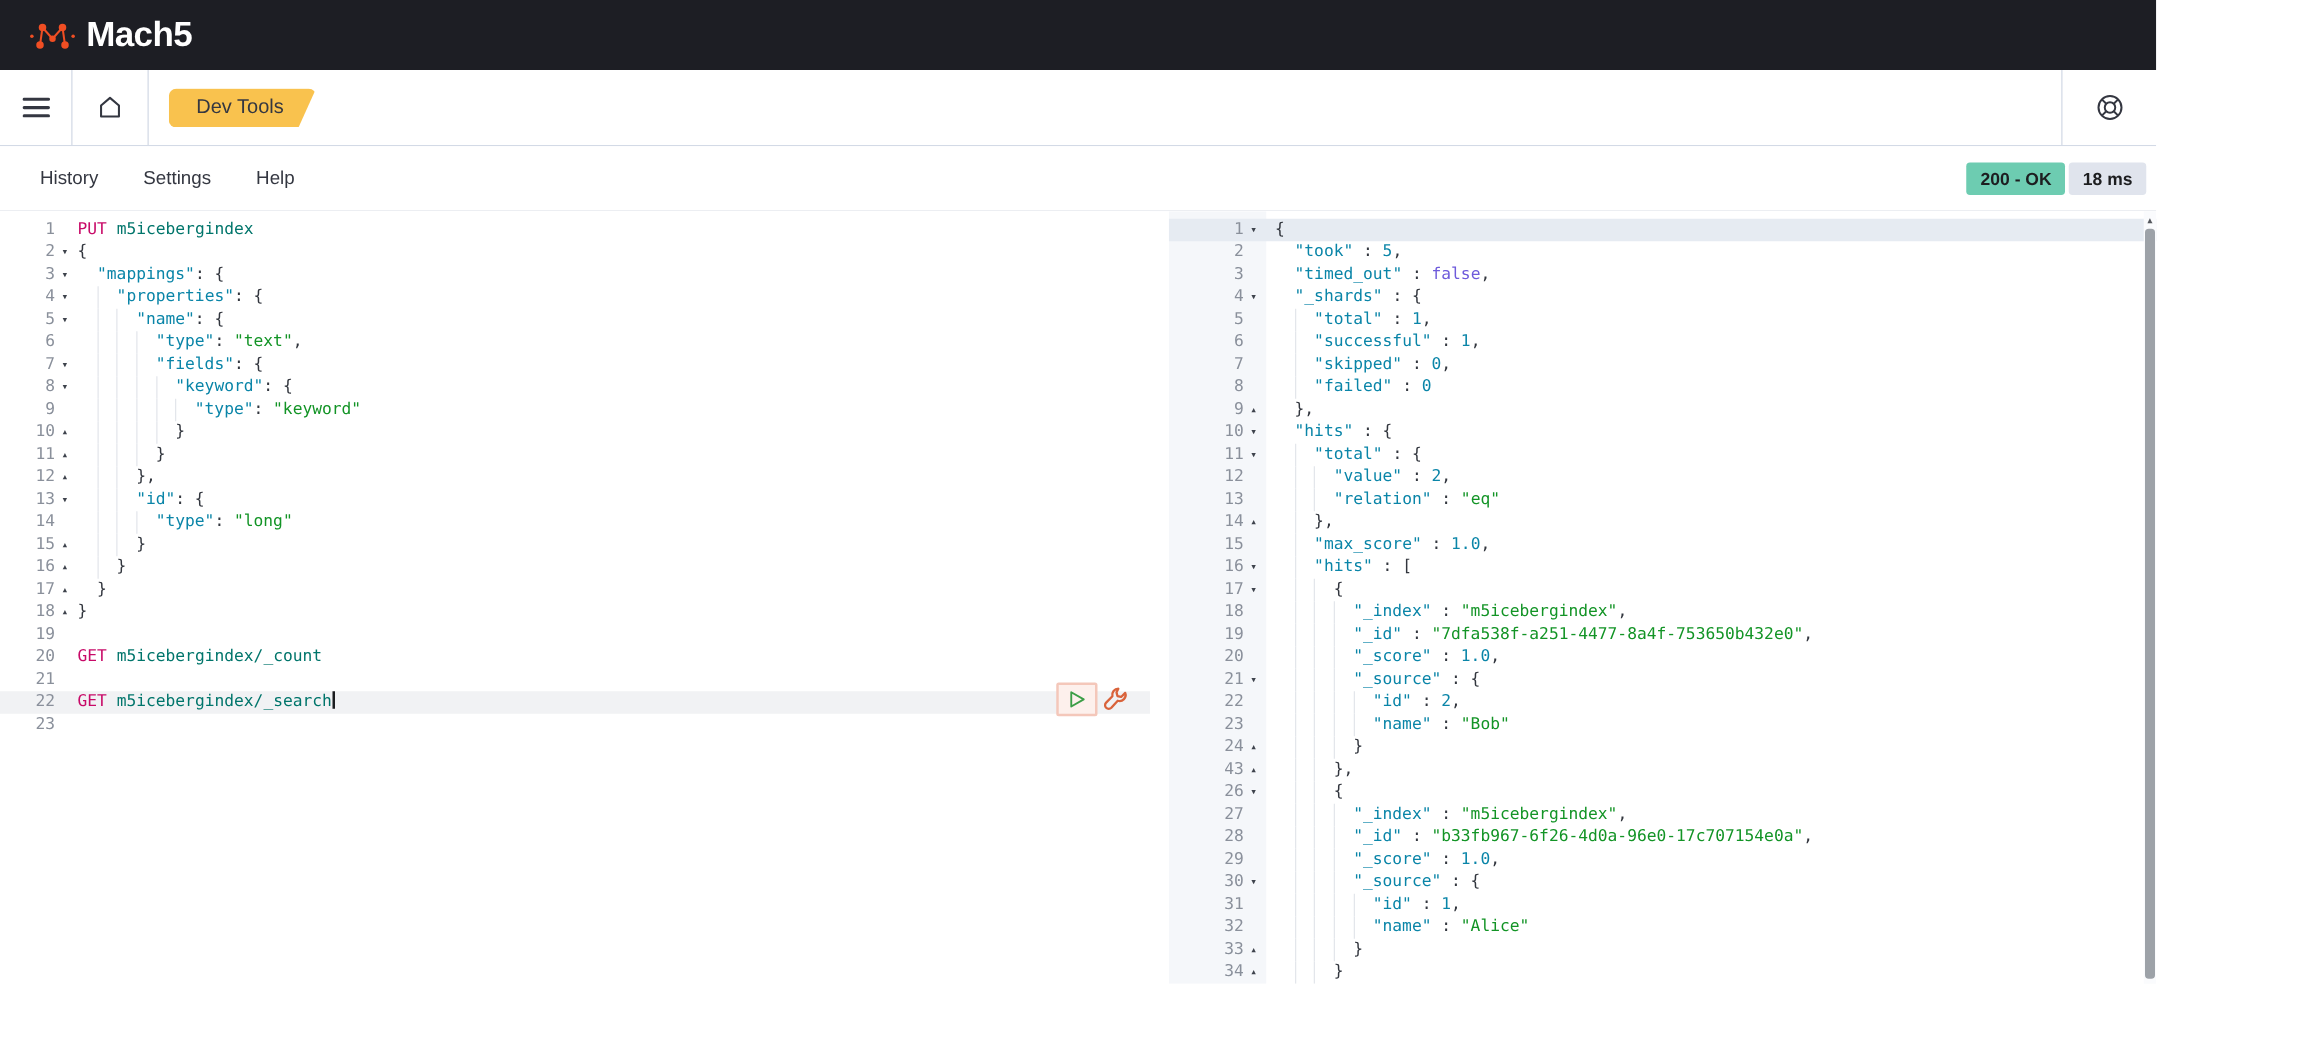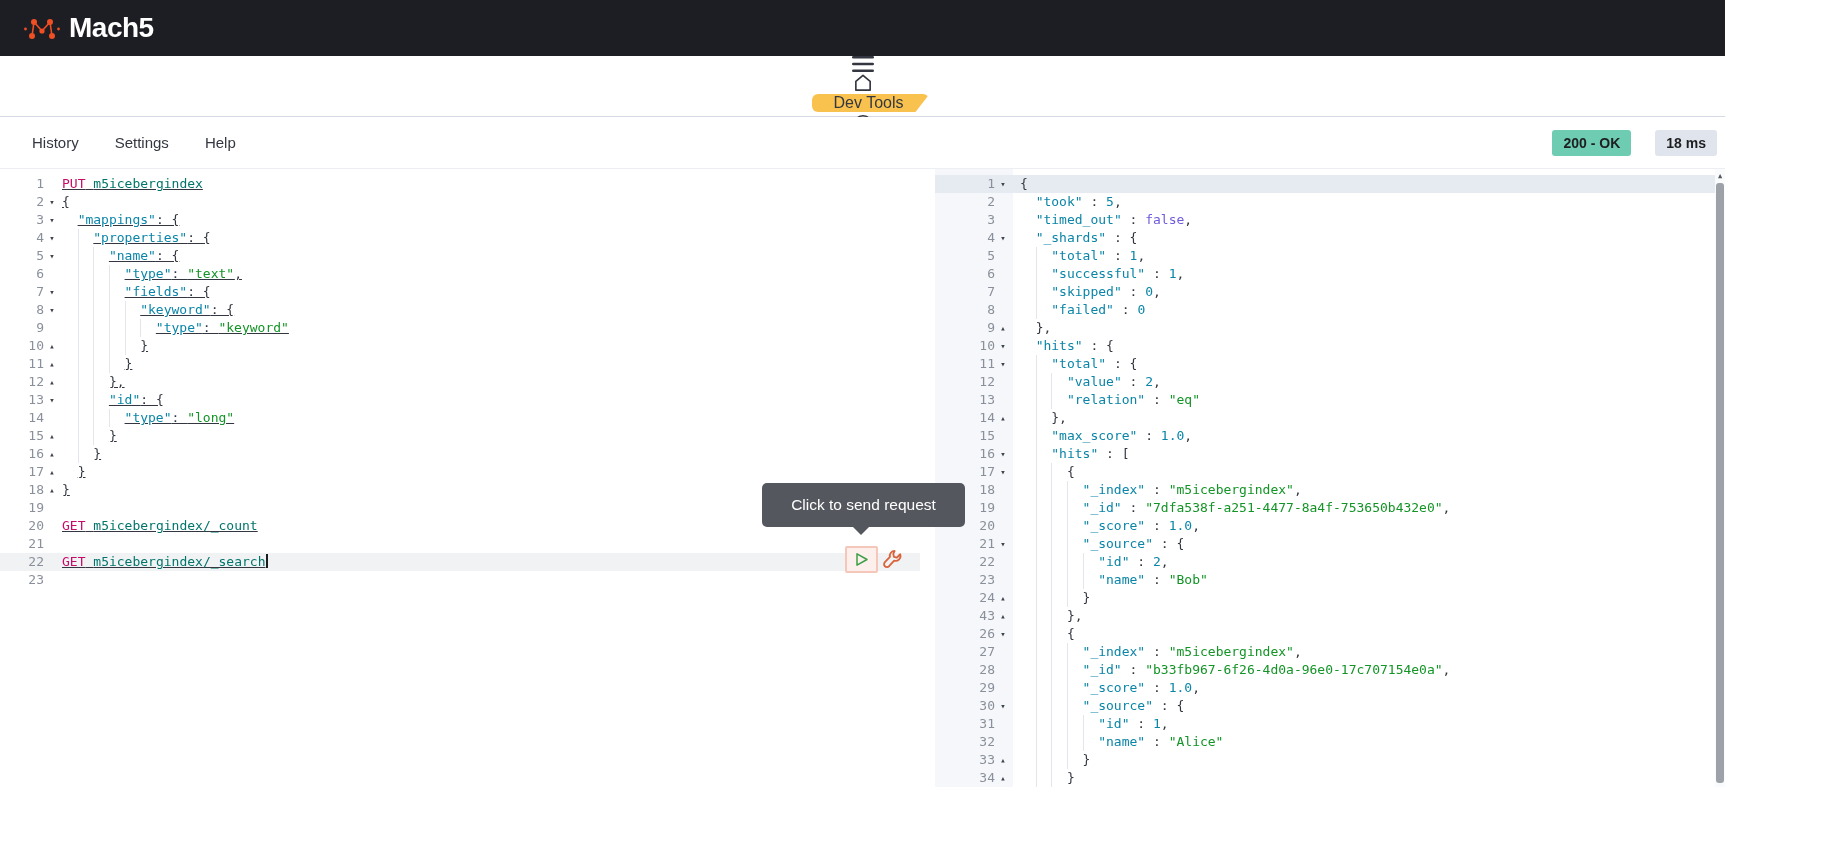--- a/index.html
+++ b/index.html
@@ -5,21 +5,21 @@
   html,body{margin:0;padding:0;background:#fff;}
   .app{position:relative;width:1725px;height:849px;overflow:hidden;
        font-family:"Liberation Sans",sans-serif;color:#343741;background:#fff;}
 
   
   .topbar{height:56px;background:#1D1E24;display:flex;align-items:center;padding-left:24px;box-sizing:border-box;}
   .logo{display:flex;align-items:center;gap:9px;}
   .brand{color:#fff;font-size:28px;font-weight:800;letter-spacing:-0.5px;}
 
   
-  .toolbar{height:60px;background:#fff;border-bottom:1px solid #D3DAE6;display:flex;align-items:center;flex-direction:column;}
+  .toolbar{height:60px;background:#fff;border-bottom:1px solid #D3DAE6;display:flex;align-items:center;}
   .tb-sect{height:100%;display:flex;align-items:center;justify-content:center;}
   .vdiv{width:1px;height:100%;background:#D3DAE6;}
   .icon-btn{background:none;border:none;cursor:pointer;display:flex;align-items:center;justify-content:center;padding:0;}
   .menu-sect{width:57px;}
   .home-sect{width:60px;}
   .help-sect{width:75px;margin-left:0;}
   .spacer{flex:1;}
   .devtools-badge{margin-left:16px;height:31px;display:flex;align-items:center;
      background:#F9C24E;color:#343741;font-size:16px;font-weight:500;
      padding:0 26px 0 22px;border-radius:6px;
@@ -28,21 +28,21 @@
   
   .tabrow{height:64px;position:relative;border-bottom:1px solid #E9EDF3;background:#fff;}
   .console-tab{position:absolute;left:0;top:0;height:64px;width:115px;box-sizing:border-box;
      display:flex;align-items:center;padding-left:18px;color:#E0603A;font-size:19px;cursor:pointer;}
   .console-tab::after{content:"";position:absolute;left:0;bottom:-1px;width:115px;height:4px;background:#E0603A;}
 
   
   .menurow{height:51px;display:flex;align-items:center;border-bottom:1px solid #ECEEF2;background:#fff;position:relative;}
   .menu-item{font-size:15px;color:#343741;margin-left:32px;cursor:pointer;}
   .menu-item + .menu-item{margin-left:36px;}
-  .badges{position:absolute;right:8px;top:0;height:100%;display:flex;align-items:center;gap:24px;}
+  .badges{position:absolute;right:8px;top:0;height:100%;display:flex;align-items:center;gap:3px;}
   .badge{height:26px;display:flex;align-items:center;padding:0 11px;border-radius:3px;
          font-size:14px;font-weight:600;color:#1d1e20;}
   .badge.ok{background:#6DCCB1;}
   .badge.ms{background:#E0E4ED;}
 
   
   .workspace{position:relative;height:618px;background:#fff;
      font-family:"DejaVu Sans Mono","Liberation Mono",monospace;font-size:13px;}
   .pane{position:absolute;top:0;height:100%;padding-top:6px;box-sizing:border-box;overflow:hidden;}
   .left-pane{left:0;width:920px;background:#fff;}
@@ -50,21 +50,21 @@
   .right-pane::before{content:"";position:absolute;left:0;top:0;width:78px;height:100%;background:#F5F7FA;}
 
   .line{display:flex;height:18px;line-height:18px;white-space:pre;position:relative;}
   .left-pane .line.active{background:#F1F2F4;}
   .right-pane .line.active{background:#E6EBF2;}
   .ln{flex:none;text-align:right;color:#8A909B;}
   .left-pane .ln{width:44px;}
   .right-pane .ln{width:60px;position:relative;}
   .fold{flex:none;width:16px;text-align:center;font-size:9px;color:#3E434C;cursor:pointer;position:relative;}
   .txt{flex:none;}
-  .left-pane .txt{padding-left:2px;text-decoration:underline;}
+  .left-pane .txt{padding-left:2px;}
   .right-pane .txt{padding-left:9px;}
   .ind{display:inline-block;width:2ch;box-sizing:border-box;}
   .ind.guide{border-left:1px solid #E3E6EB;}
   .tok-method{color:#C80A68;}
   .tok-url{color:#00756B;}
   .tok-key{color:#0A85A8;}
   .tok-num{color:#0A85A8;}
   .tok-str{color:#139426;}
   .tok-bool{color:#6E5BDB;}
   .tok-punct{color:#32363E;}
@@ -231,23 +231,20 @@
         <div class="line"><span class="ln">32</span><span class="fold"></span><span class="txt"><span class="ind">&nbsp;&nbsp;</span><span class="ind guide">&nbsp;&nbsp;</span><span class="ind guide">&nbsp;&nbsp;</span><span class="ind guide">&nbsp;&nbsp;</span><span class="ind guide">&nbsp;&nbsp;</span><span class="tok-key">"name"</span><span class="tok-punct"> : </span><span class="tok-str">"Alice"</span></span></div>
         <div class="line"><span class="ln">33</span><span class="fold">▴</span><span class="txt"><span class="ind">&nbsp;&nbsp;</span><span class="ind guide">&nbsp;&nbsp;</span><span class="ind guide">&nbsp;&nbsp;</span><span class="ind guide">&nbsp;&nbsp;</span><span class="tok-punct">}</span></span></div>
         <div class="line"><span class="ln">34</span><span class="fold">▴</span><span class="txt"><span class="ind">&nbsp;&nbsp;</span><span class="ind guide">&nbsp;&nbsp;</span><span class="ind guide">&nbsp;&nbsp;</span><span class="tok-punct">}</span></span></div>
       </div>
 
     <div class="right-scrollbar">
       <div class="scroll-arrow">▲</div>
       <div class="scroll-thumb"></div>
     </div>
 
-    <div class="tooltip">
-      <span>Click to send request</span>
-    </div>
 
     <button class="send-btn">
       <svg width="14" height="15" viewBox="0 0 14 15">
         <path d="M2 1.8 L12 7.5 L2 13.2 Z" fill="none" stroke="#3C9E47" stroke-width="1.5" stroke-linejoin="round"></path>
       </svg>
     </button>
     <button class="wrench-btn">
       <svg width="22" height="24" viewBox="0 0 18 19">
         <path d="M11.2 2.1 a4 4 0 0 0 -3.9 4.9 L3.2 11.2 a2.2 2.2 0 1 0 3.4 3.4 L10.8 10 a4 4 0 0 0 4.9-5.2 L13 7.5 10.6 6.9 10 4.5 Z" fill="none" stroke="#D9633B" stroke-width="1.5" stroke-linejoin="round"></path>
       </svg>

